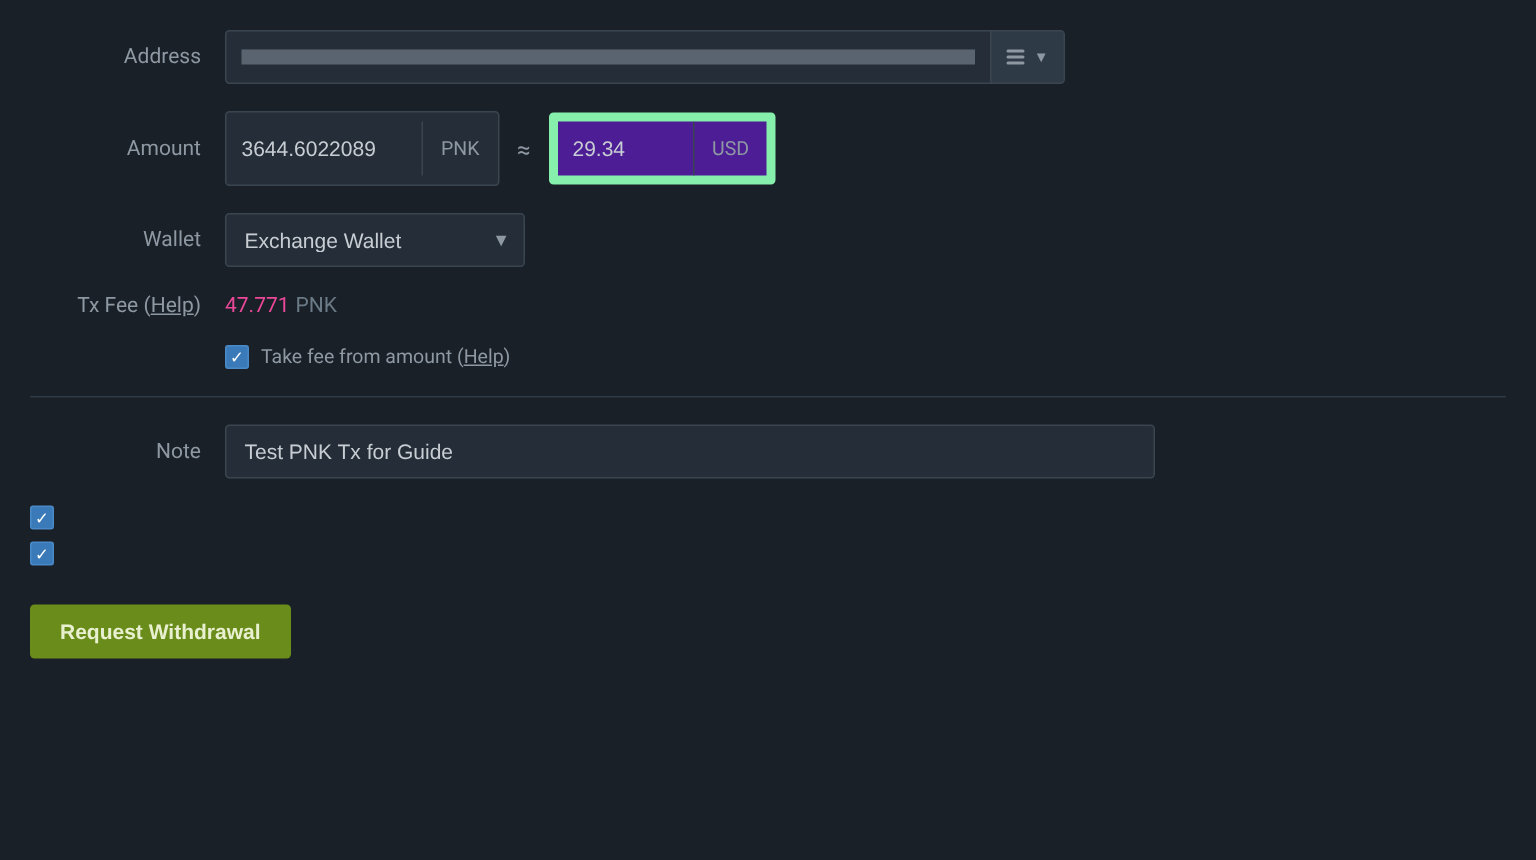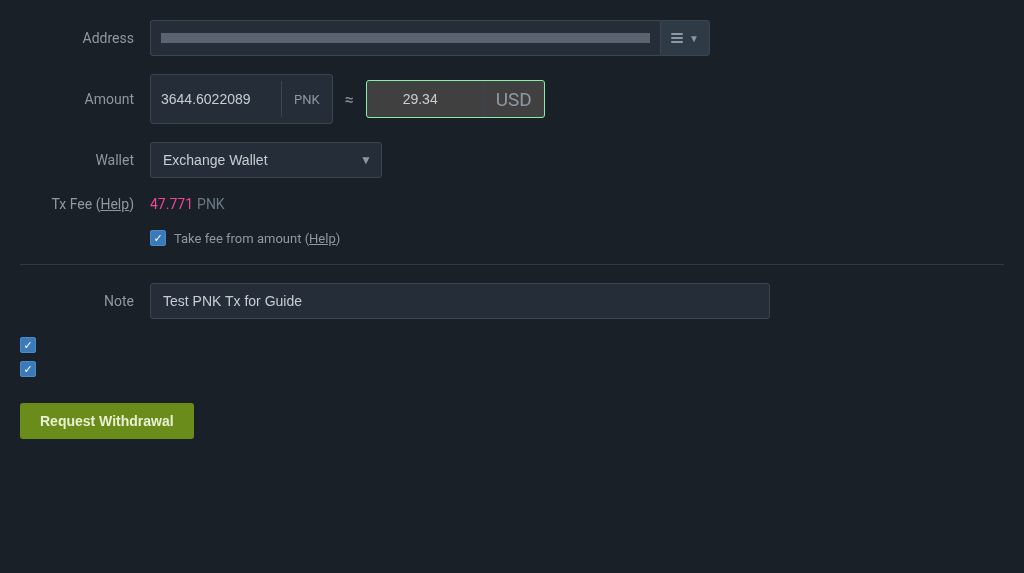--- a/index.html
+++ b/index.html
@@ -110,42 +110,41 @@
 
     .approx-sign {
       color: #8e98a3;
       font-size: 16px;
       padding: 0 4px;
     }
 
     .usd-input-group {
       display: flex;
       align-items: center;
-      background: #404040;
-      border: 1px solid #86efac;
+      background: #4c1d95;
+      border: 6px solid #86efac;
       border-radius: 3px;
       overflow: hidden;
-      padding-left: 26px;
     }
 
     .usd-input {
       background: transparent;
       border: none;
       color: #c8cdd3;
       height: 36px;
       padding: 0 10px;
       font-size: 14px;
       width: 90px;
       outline: none;
     }
 
     .usd-currency {
       padding: 0 12px;
       color: #8e98a3;
-      font-size: 19px;
+      font-size: 13px;
       border-left: 1px solid #3a4550;
       height: 36px;
       display: flex;
       align-items: center;
     }
 
     
     .wallet-select-wrapper {
       position: relative;
       display: inline-flex;
@@ -157,21 +156,21 @@
       border: 1px solid #3a4550;
       color: #c8cdd3;
       height: 36px;
       padding: 0 32px 0 12px;
       font-size: 14px;
       border-radius: 3px;
       outline: none;
       cursor: pointer;
       appearance: none;
       -webkit-appearance: none;
-      width: 232px;
+      width: 200px;
     }
 
     .wallet-select-arrow {
       position: absolute;
       right: 10px;
       pointer-events: none;
       color: #8e98a3;
       font-size: 12px;
     }
 

